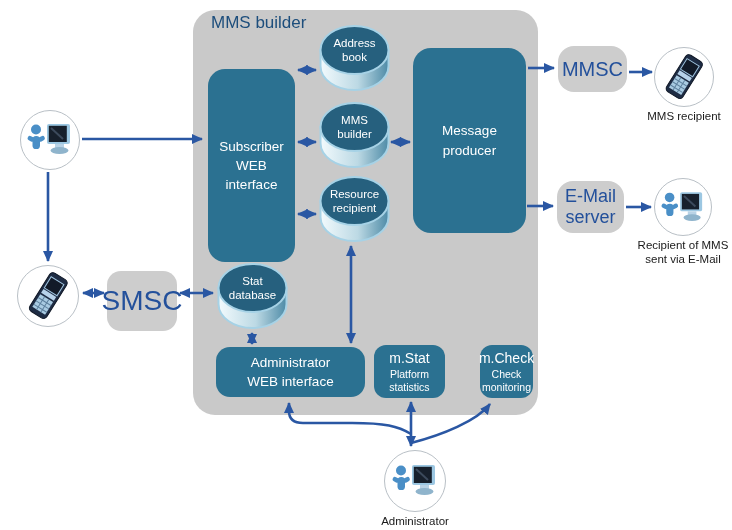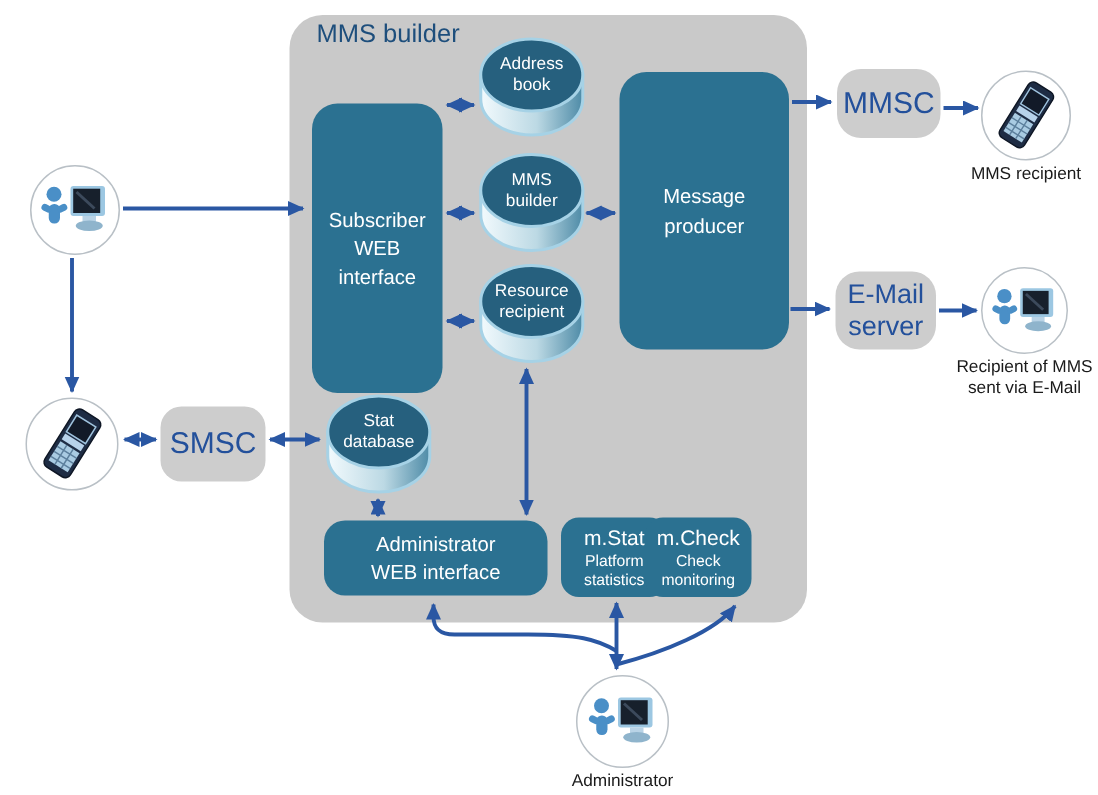--- a/index.html
+++ b/index.html
@@ -141,27 +141,27 @@
     <div class="node-label pre">Administrator
 WEB interface</div>
   </div>
 
   <div class="abs teal" style="left:374px;top:345px;width:71px;height:53px;border-radius:12px;">
     <div class="mstat-title">m.Stat</div>
     <div class="mstat-sub pre">Platform
 statistics</div>
   </div>
 
-  <div class="abs teal" style="left:430px;top:345px;width:71px;height:53px;border-radius:12px;">
+  <div class="abs teal" style="left:480px;top:345px;width:53px;height:53px;border-radius:12px;">
     <div class="mstat-title">m.Check</div>
     <div class="mstat-sub pre">Check
 monitoring</div>
   </div>
 
-  <div class="abs graybox" style="left:107px;top:271px;width:70px;height:50px;font-size:20px;border-radius:14px;">
+  <div class="abs graybox" style="left:107px;top:271px;width:70px;height:60px;font-size:28px;border-radius:14px;">
     <span>SMSC</span>
   </div>
 
   <div class="abs graybox" style="left:557px;top:181px;width:67px;height:52px;font-size:18px;line-height:1.18;">
     <span class="pre">E-Mail
 server</span>
   </div>
 
   <div class="abs graybox" style="left:558px;top:46px;width:69px;height:46px;font-size:20px;">
     <span>MMSC</span>

